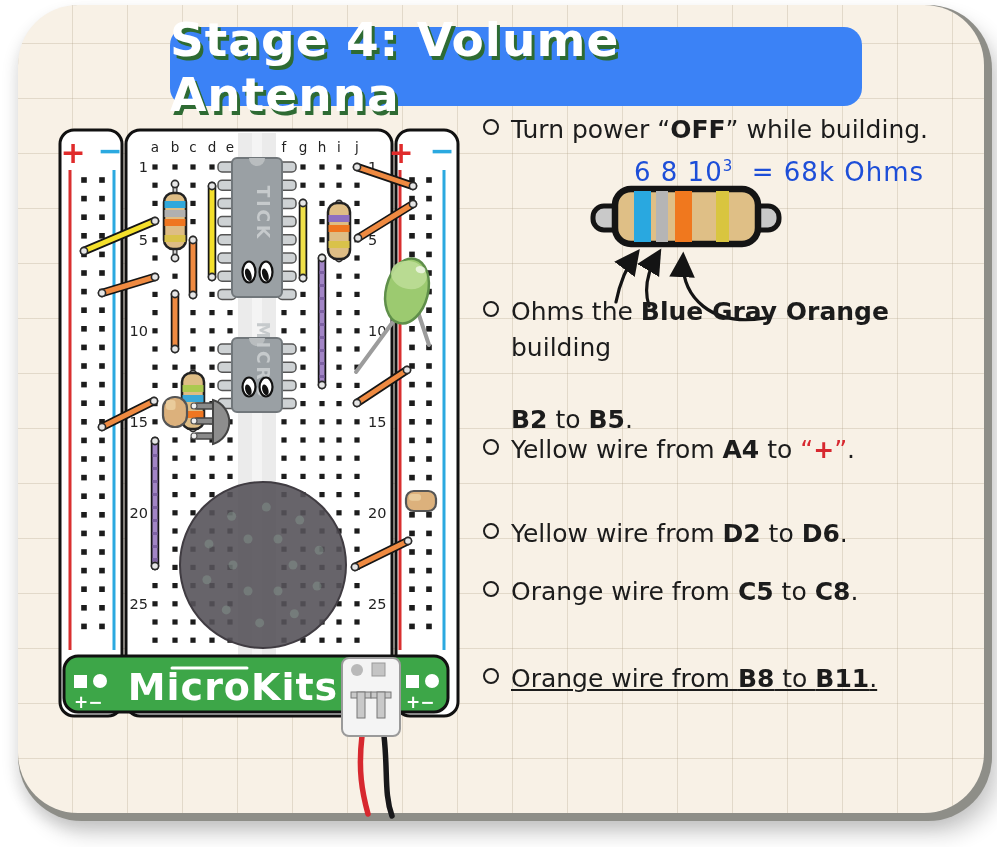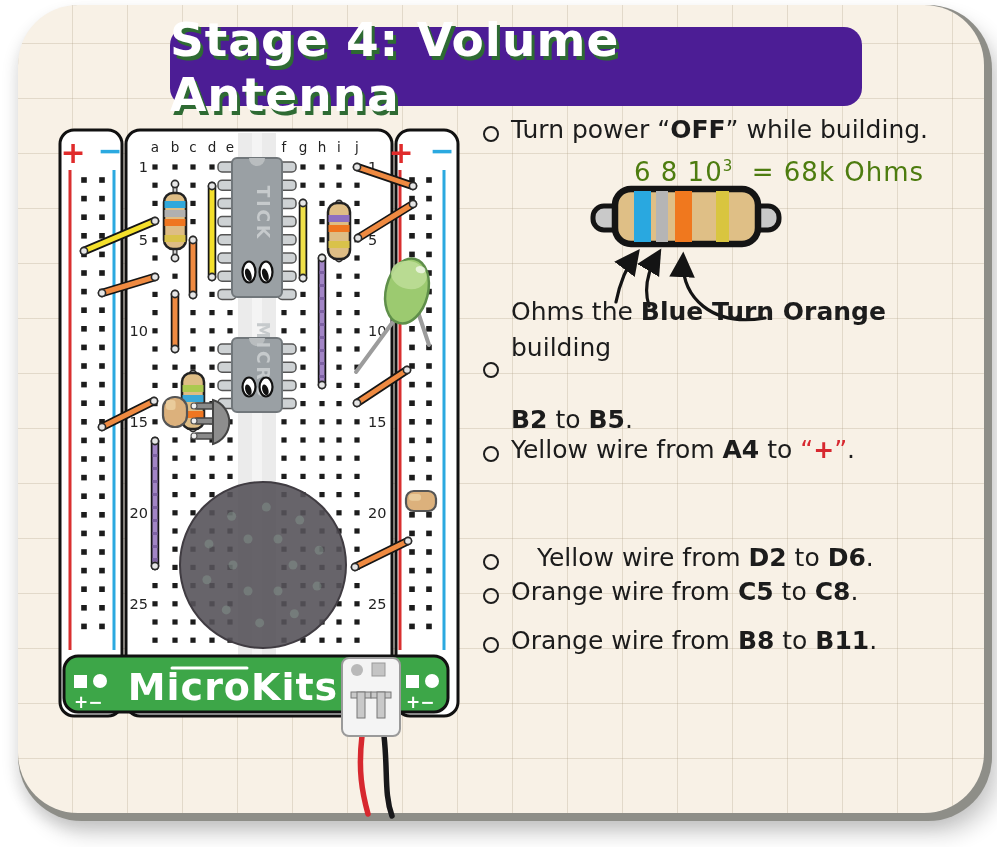--- a/index.html
+++ b/index.html
@@ -7,29 +7,29 @@
         font-family:"DejaVu Sans","Liberation Sans",sans-serif;color:#1c1c1c;}
   .mat-edge{position:absolute;left:18px;top:5px;width:974px;height:816px;
             background:#8e8e88;border-radius:64px;
             box-shadow:10px 14px 20px rgba(0,0,0,.16), -4px 6px 14px rgba(0,0,0,.10);}
   .mat{position:absolute;left:0;top:0;width:966px;height:808px;border-radius:60px;
        background:#f8f1e6;
        background-image:
          repeating-linear-gradient(90deg, transparent 0 54px, rgba(170,155,128,.28) 54px 55px),
          repeating-linear-gradient(0deg, transparent 0 54px, rgba(170,155,128,.28) 54px 55px);}
   .banner{position:absolute;left:170px;top:27px;width:692px;height:79px;border-radius:18px;
-          background:#4c1d95;display:flex;align-items:center;justify-content:center;}
+          background:#3b82f6;display:flex;align-items:center;justify-content:center;}
   .banner span{font-size:47px;font-weight:700;letter-spacing:1px;color:#ffffff;
                text-shadow:3px 4px 0 #2e6b33;}
   #board{position:absolute;left:55px;top:125px;}
   .formula{position:absolute;left:634px;top:157px;font-size:26px;white-space:pre;
-           color:#4d7c0f;letter-spacing:1px;text-align:right;}
+           color:#1d4ed8;letter-spacing:1px;text-align:right;}
   .formula sup{font-size:15px;}
   #resistor-fig{position:absolute;left:585px;top:150px;}
-  .instr{position:absolute;left:483px;display:flex;align-items:center;width:500px;}
+  .instr{position:absolute;left:483px;display:flex;align-items:flex-start;width:500px;}
   .instr .bullet{flex:0 0 auto;width:12px;height:12px;border:2.5px solid #1d1d1d;
                  border-radius:50%;margin:7px 12px 0 0;background:transparent;}
   .instr .txt{font-size:25px;line-height:36px;color:#1c1c1c;}
   .instr .txt .b{font-weight:700;}
 </style>
 </head>
 <body>
 
 <div class="page">
   <div class="mat-edge">
@@ -713,32 +713,32 @@
     </g>
   </svg>
 
   <div id="instructions">
       <div class="instr" style="top: 112px;">
         <span class="bullet"></span>
         <div class="txt"><span>Turn power “</span><span class="b">OFF</span><span>” while building.</span></div>
       </div>
       <div class="instr" style="top: 294px;">
         <span class="bullet"></span>
-        <div class="txt"><span>Ohms the </span><span class="b">Blue Turn Orange</span><span> building</span><br><br><span class="b">B2</span><span> to </span><span class="b">B5</span><span>.</span></div>
+        <div class="txt"><span>Ohms the </span><span class="b">Blue Gray Orange</span><span> building</span><br><br><span class="b">B2</span><span> to </span><span class="b">B5</span><span>.</span></div>
       </div>
       <div class="instr" style="top: 432px;">
         <span class="bullet"></span>
         <div class="txt"><span>Yellow wire from </span><span class="b">A4</span><span> to </span><span style="color: rgb(215, 40, 47);">“</span><span class="b" style="color: rgb(215, 40, 47);">+</span><span style="color: rgb(215, 40, 47);">”</span><span>.</span></div>
       </div>
-      <div class="instr" style="top: 540px; gap: 26px;">
+      <div class="instr" style="top: 516px;">
         <span class="bullet"></span>
         <div class="txt"><span>Yellow wire from </span><span class="b">D2</span><span> to </span><span class="b">D6</span><span>.</span></div>
       </div>
       <div class="instr" style="top: 567px; margin-top: 7px;">
         <span class="bullet"></span>
         <div class="txt"><span>Orange wire from </span><span class="b">C5</span><span> to </span><span class="b">C8</span><span>.</span></div>
       </div>
-      <div class="instr" style="top: 623px;">
+      <div class="instr" style="top: 661px; text-decoration: underline;">
         <span class="bullet"></span>
         <div class="txt"><span>Orange wire from </span><span class="b">B8</span><span> to </span><span class="b">B11</span><span>.</span></div>
       </div>
     </div>
 </div>
 
 </body></html>

